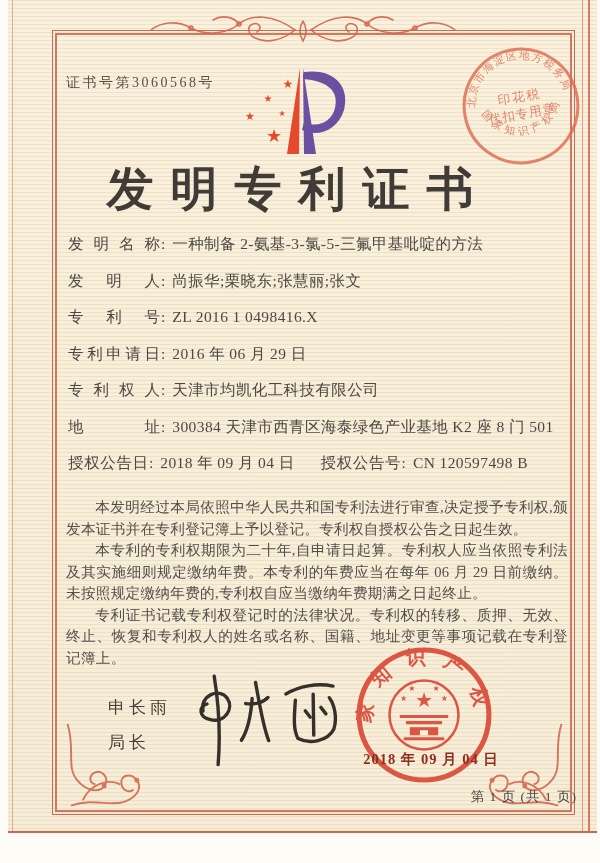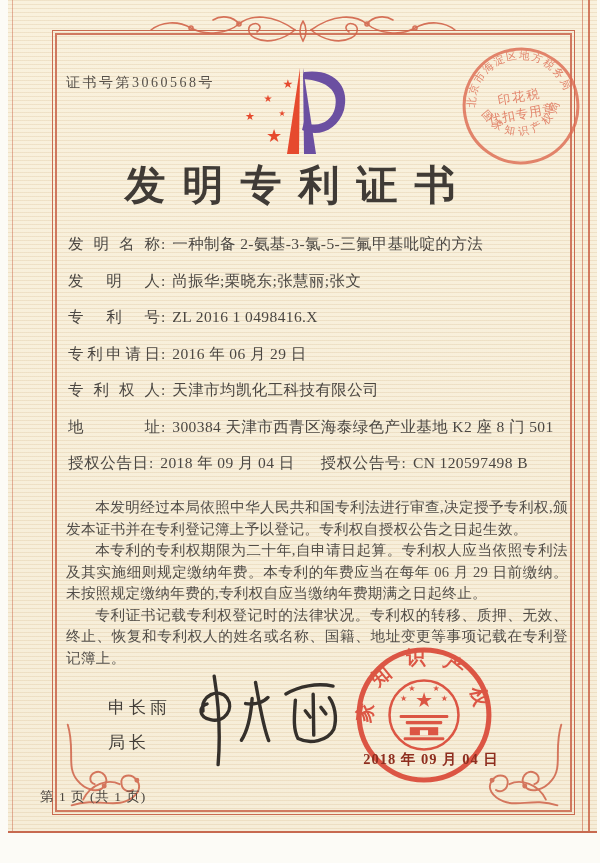--- a/index.html
+++ b/index.html
@@ -29,21 +29,21 @@
   .corner-orn.bl { left:54px; }
   .corner-orn.br { right:30px; transform:scaleX(-1); }
   .certno {
     position:absolute; left:58px; top:74px; font-size:14px; letter-spacing:2.5px;
     color:#565049;
   }
   .logo { position:absolute; left:230px; top:64px; }
   .tax-stamp { position:absolute; left:445px; top:38px; opacity:.8; transform:rotate(-10deg); }
   .title {
     position:absolute; left:30px; right:55px; top:158px; text-align:center;
-    font-size:41px; font-weight:600; color:#403b36; letter-spacing:17px; padding-left:17px;
+    font-size:47px; font-weight:600; color:#403b36; letter-spacing:17px; padding-left:17px;
   }
   .fields { position:absolute; left:60px; right:36px; top:234px; }
   .field-row { display:flex; align-items:baseline; margin-bottom:15.5px; font-size:15.5px; color:#4b4742;font-family:Liberation Serif, serif; }
   .flabel { width:92px; flex:none; text-align:justify; text-align-last:justify; }
   .fcolon { flex:none; margin:0 7px 0 1px; }
   .fvalue { letter-spacing:.4px; white-space:nowrap; }
   .pair { display:flex; align-items:baseline; }
   .pair + .pair { margin-left:26px; }
   .pair .flabel { width:80px; }
   .paras {
@@ -52,21 +52,21 @@
   }
   .paras p { margin:0; text-indent:2em; letter-spacing:.3px; }
   .signer { position:absolute; left:100px; top:690px; font-size:17px; color:#45403a; letter-spacing:4px; }
   .signer div { line-height:35px; }
   .signature { position:absolute; left:175px; top:662px; }
   .big-seal { position:absolute; left:345px; top:644px; opacity:.88; }
   .seal-date {
     position:absolute; left:348px; top:750px; width:150px; text-align:center;
     font-size:14.5px; color:#8e2e1f; letter-spacing:1px; font-weight:600;
   }
-  .footer { position:absolute; left:0; right:20px; top:788px; text-align:left;
+  .footer { position:absolute; left:0; right:20px; top:788px; text-align:right;
     font-size:13.5px; color:#4a453f; letter-spacing:1px;margin-left:32px; }
 </style>
 </head>
 <body>
 
 <div class="sheet">
   <div class="paper">
 
     <div class="edge-line l"></div>
     <div class="edge-line r1"></div>

